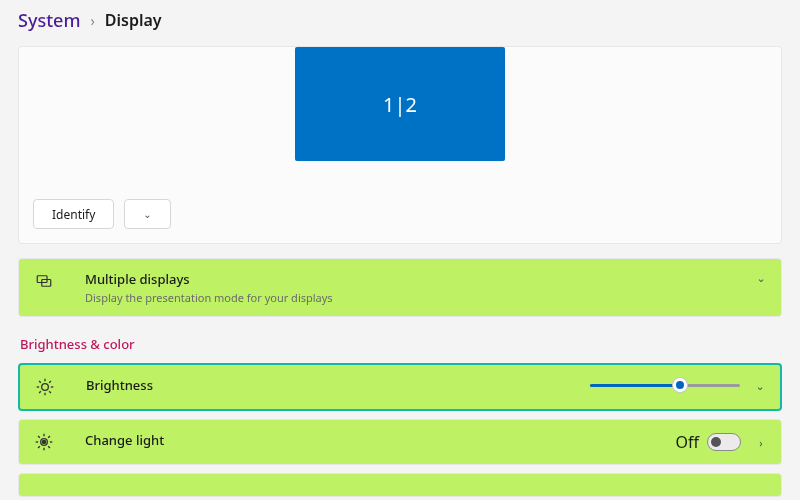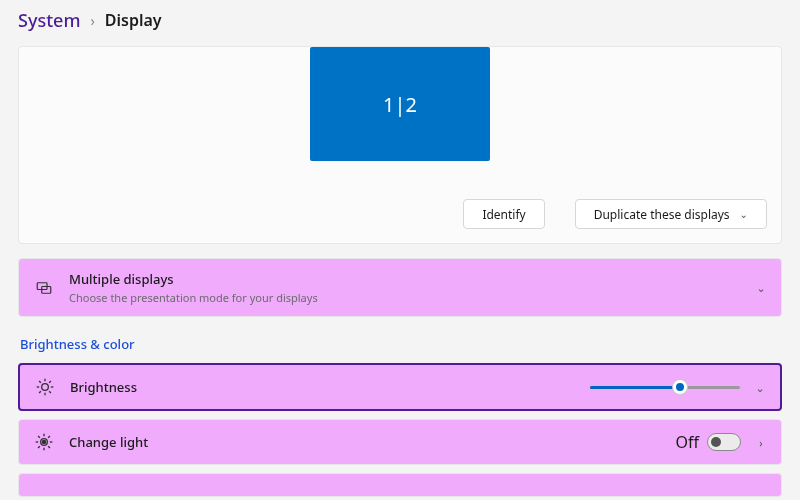--- a/index.html
+++ b/index.html
@@ -22,69 +22,69 @@
 
   .display-card {
     border: 1px solid #e7e7e7;
     border-radius: 4px;
     background: #fbfbfb;
     padding: 0 14px 14px 14px;
     margin-bottom: 14px;
   }
   .arrange { display: flex; justify-content: center; padding-top: 0; }
   .monitor {
-    width: 180px; height: 114px;
+    width: 210px; height: 114px;
     background: #0072c6;
     border-radius: 2px;
     display: flex; align-items: center; justify-content: center;
     color: #fff; font-size: 20px;
   }
   .display-actions {
-    display: flex; justify-content: flex-end; gap: 30px;
+    display: flex; gap: 10px;
     padding-top: 38px;
   }
   .btn {
     height: 30px;
     padding: 0 18px;
     border: 1px solid #d7d7d7;
     border-radius: 4px;
     background: #fff;
     font-family: inherit;
     font-size: 12px;
     color: #1b1b1b;
     display: inline-flex; align-items: center; gap: 10px;
     cursor: pointer;
   }
   .btn .chev { font-size: 10px; color: #555; }
 
   .row {
-    background: #f0abfc;
+    background: #bef264;
     border: 1px solid #e7e7e7;
     border-radius: 4px;
-    display: flex; align-items: center;
+    display: flex; align-items: flex-start;
     padding: 11px 14px;
-    gap: 14px;
+    gap: 30px;
     margin-bottom: 8px;
   }
   .row .icon {
     width: 22px; height: 22px;
     display: flex; align-items: center; justify-content: center;
     color: #333;
   }
   .row .texts { flex: 0 0 auto; }
   .row .title { font-size: 13px; font-weight: 500; }
   .row .sub { font-size: 11px; color: #6b6b6b; margin-top: 2px; }
   .row .spacer { flex: 1 1 auto; }
   .row .tail { display: flex; align-items: center; gap: 14px; }
   .row .chev { font-size: 11px; color: #555; width: 12px; text-align: center; }
 
-  .highlight { border: 2px solid #4c1d95; }
+  .highlight { border: 2px solid #14b8a6; }
 
   .section-label {
-    font-size: 13px; color: #1d4ed8; font-weight: 500;
+    font-size: 13px; color: #be185d; font-weight: 500;
     margin: 18px 2px 10px 2px;
   }
 
   .slider {
     width: 150px; height: 18px;
     display: flex; align-items: center;
     position: relative;
   }
   .slider .track {
     height: 3px; width: 100%; background: #9a9a9a; border-radius: 2px; position: relative;
@@ -126,36 +126,35 @@
     <div class="arrange">
       <div class="monitor">
         <span>1|2</span>
       </div>
     </div>
     <div class="display-actions">
       <button class="btn">
         <span>Identify</span>
       </button>
       <button class="btn">
-        <span>Duplicate these displays</span>
         <span class="chev">⌄</span>
       </button>
     </div>
   </div>
 
   <div class="row">
     <div class="icon">
       <svg width="18" height="18" viewBox="0 0 24 24" fill="none" stroke="currentColor" stroke-width="1.6">
         <rect x="3" y="5" width="13" height="9" rx="1"></rect>
         <rect x="9" y="10" width="12" height="9" rx="1"></rect>
       </svg>
     </div>
     <div class="texts">
       <div class="title">Multiple displays</div>
-      <div class="sub">Choose the presentation mode for your displays</div>
+      <div class="sub">Display the presentation mode for your displays</div>
     </div>
     <div class="spacer"></div>
     <div class="tail">
       <span class="chev">⌄</span>
     </div>
   </div>
 
   <div class="section-label">Brightness &amp; color</div>
 
   <div class="row highlight">

